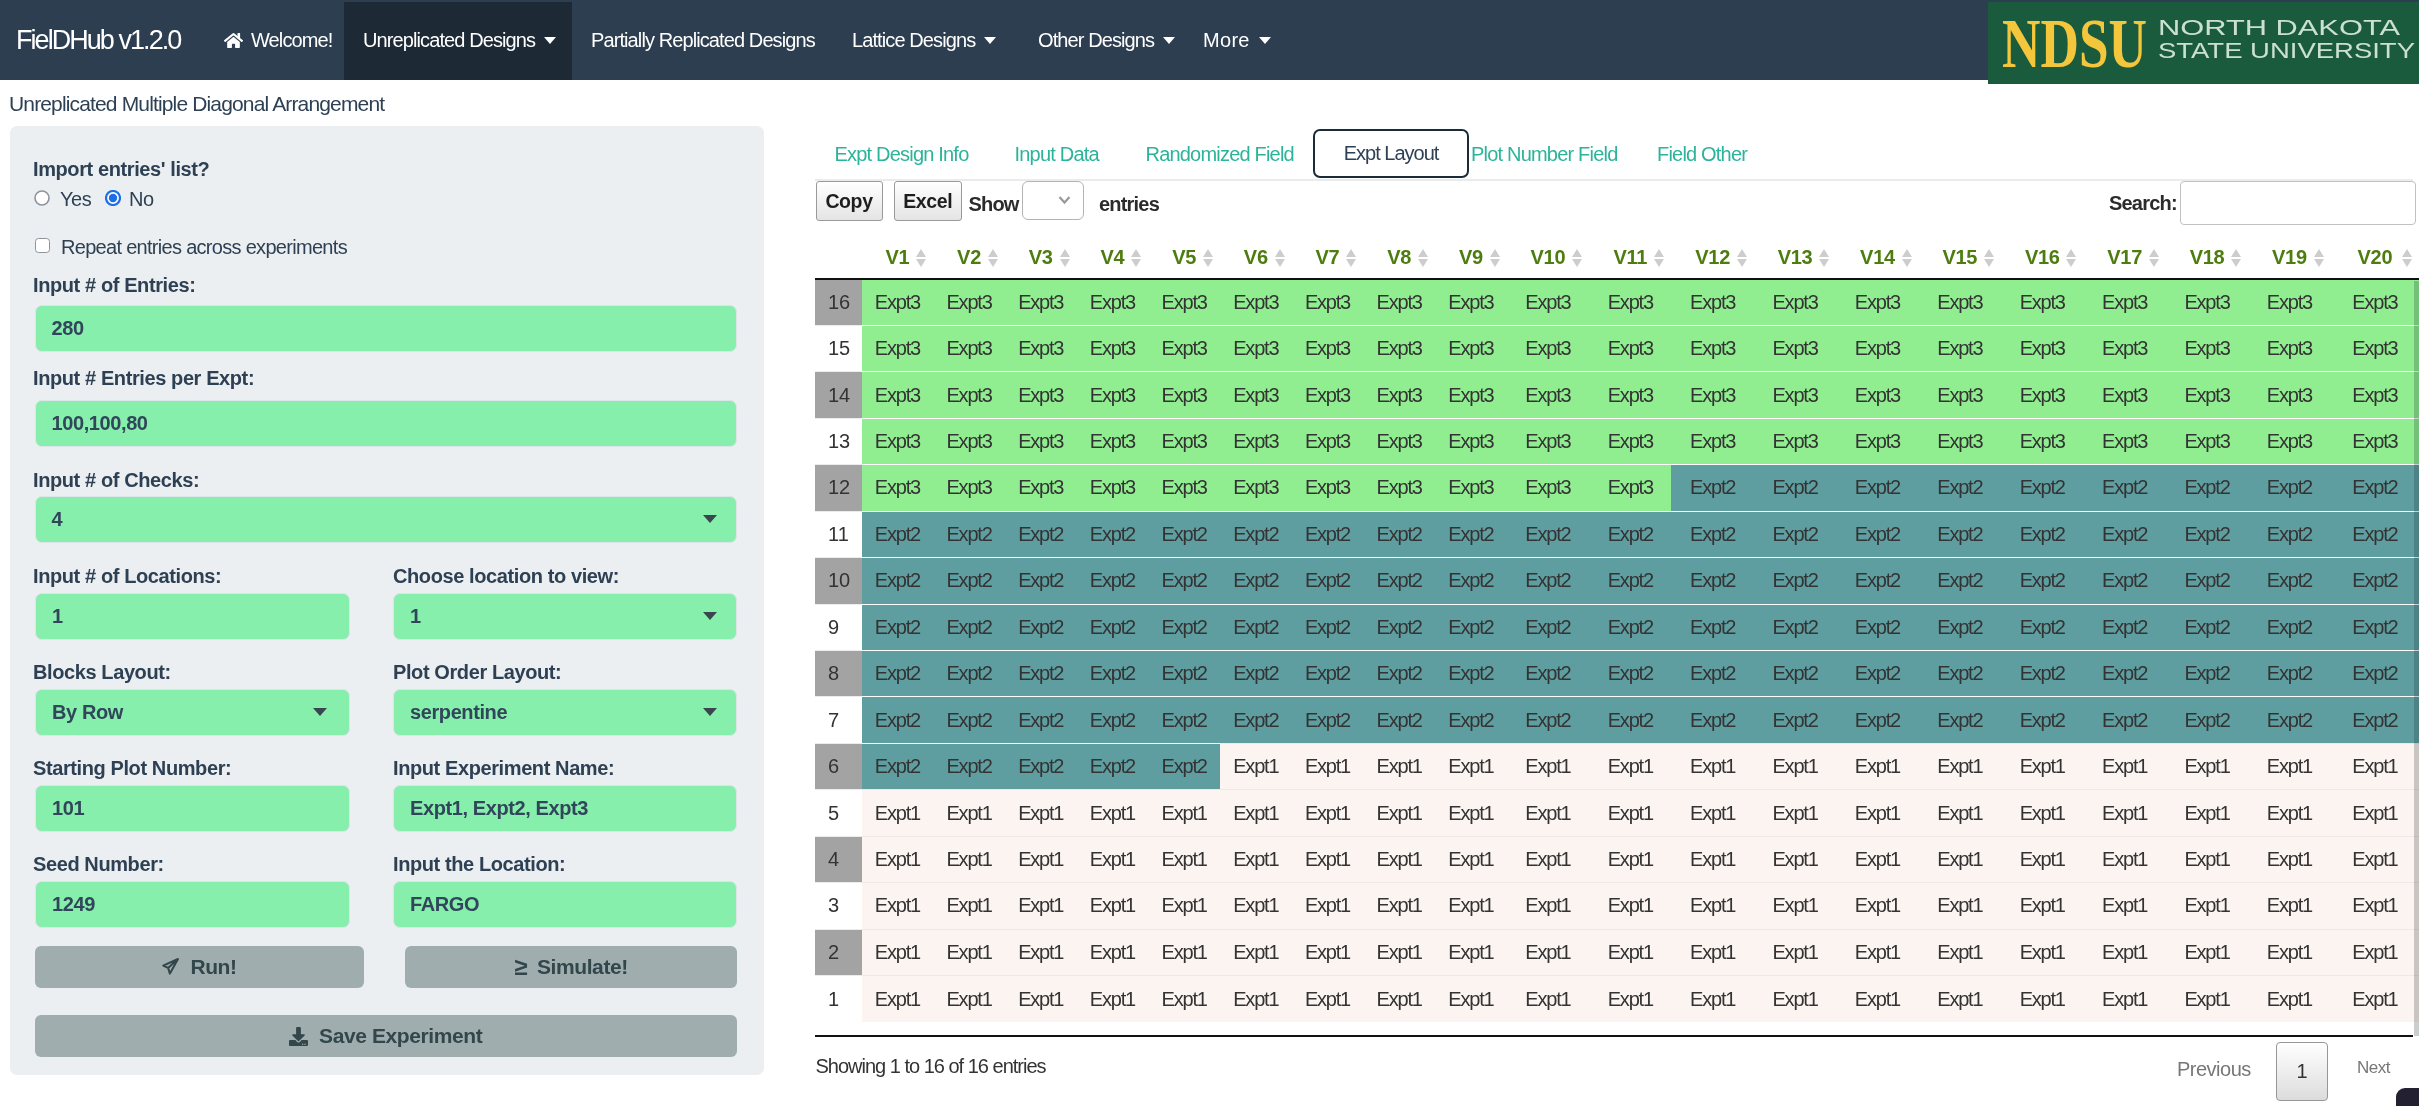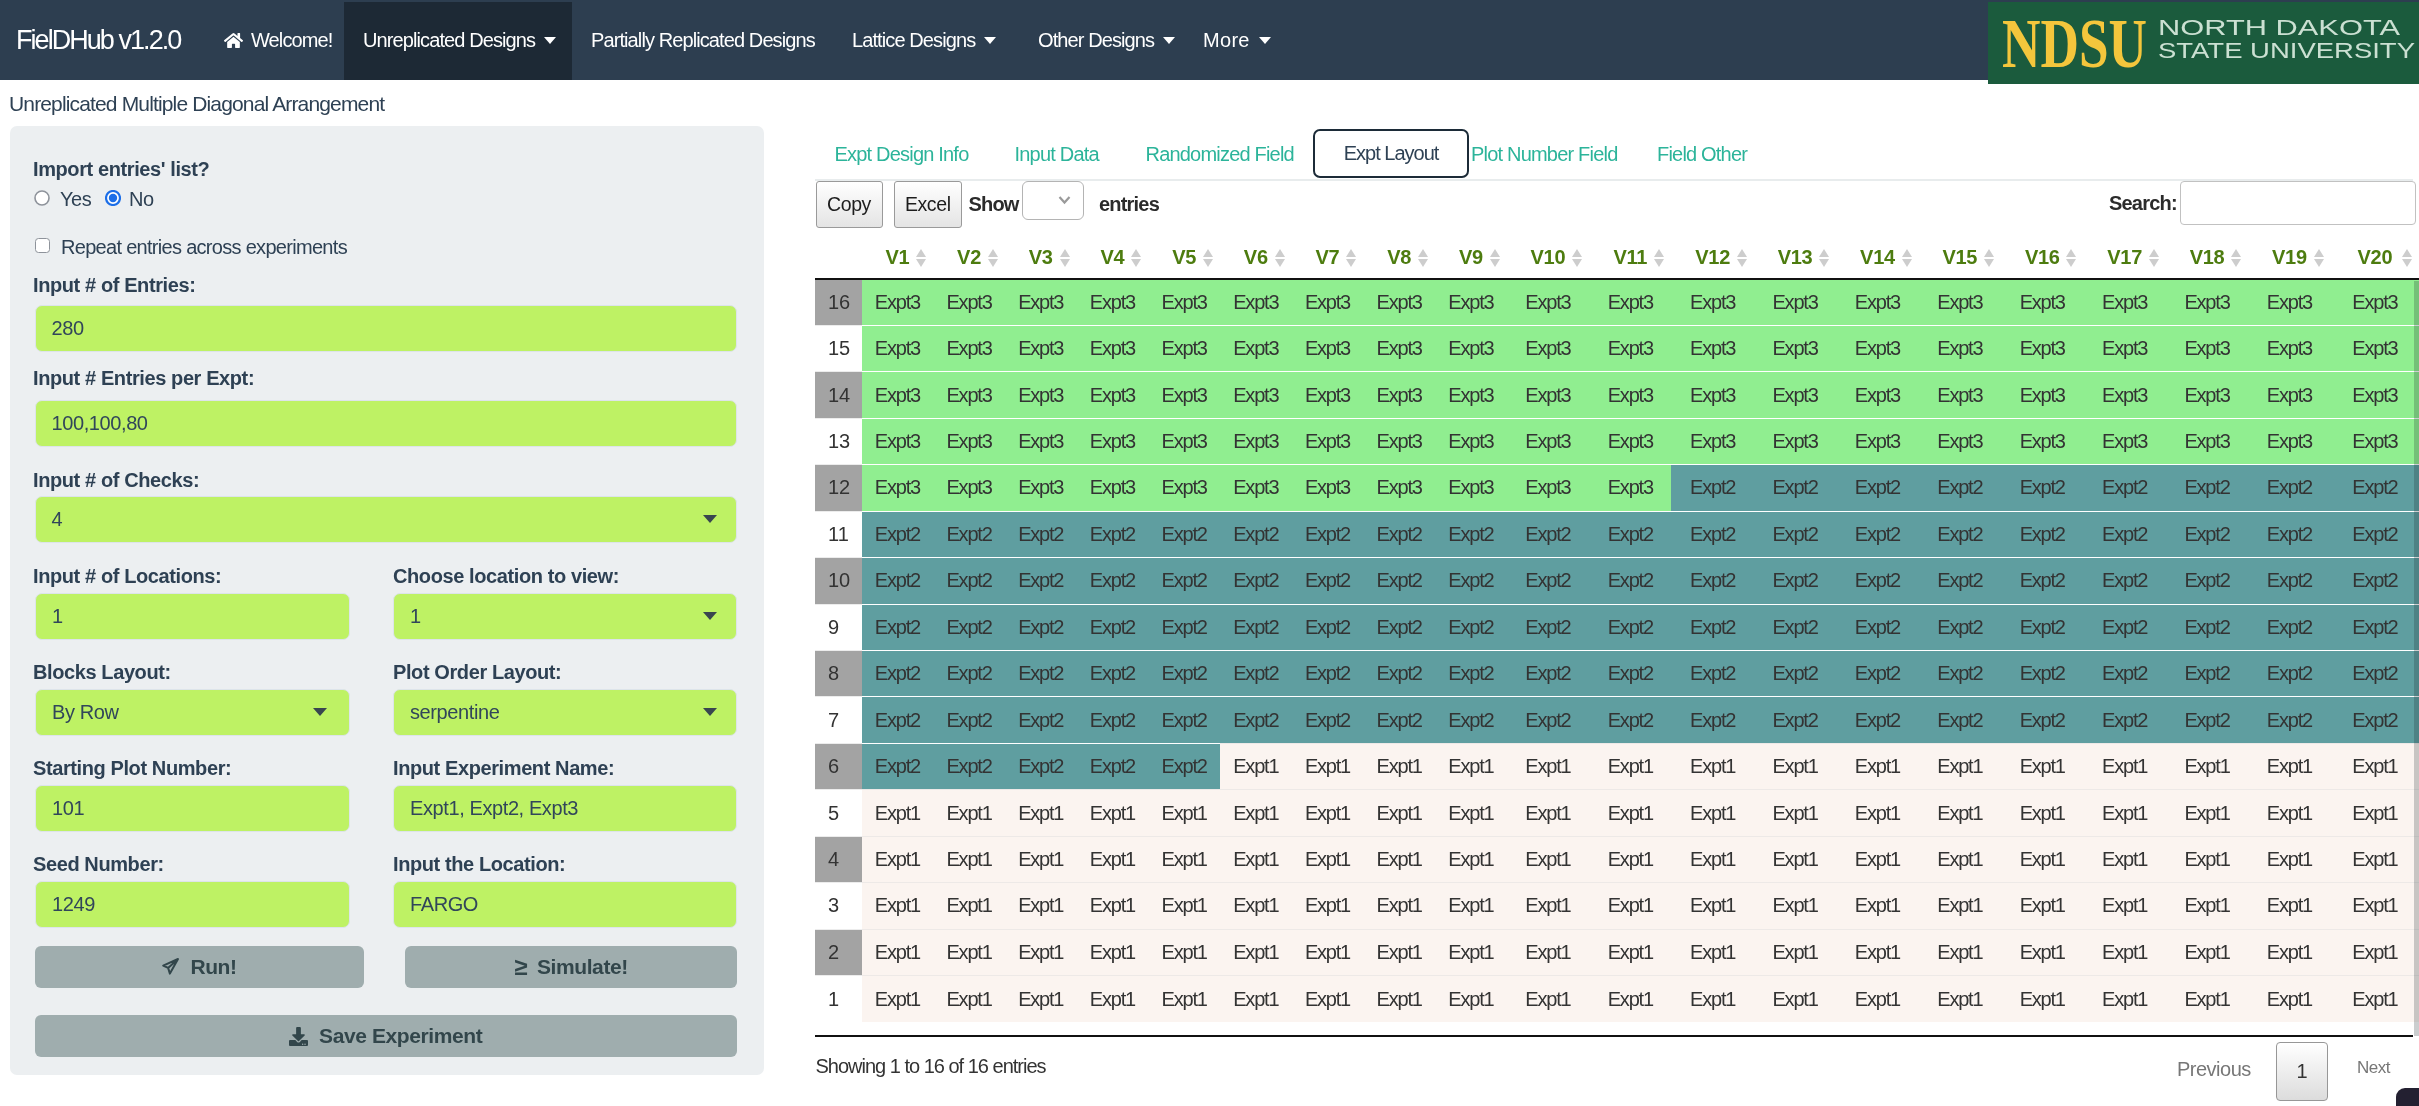--- a/index.html
+++ b/index.html
@@ -13,38 +13,38 @@
 #activebox { position:absolute; left:344px; top:2px; width:228px; height:78px; background:#1d2935; }
 .caret { display:inline-block; width:0; height:0; border-left:6.5px solid transparent;
   border-right:6.5px solid transparent; border-top:7.5px solid #fff; margin-left:9px; }
 
 #ndsu { position:absolute; left:1988px; top:2px; width:431px; height:82px; background:#1b5b3d; }
 
 #heading { position:absolute; left:9px; top:92px; font-size:21px; letter-spacing:-0.85px; color:#2e4154; }
 
 #panel { position:absolute; left:10px; top:126px; width:754px; height:949px; background:#eceff1; border-radius:7px; }
 .lbl { position:absolute; font-size:20px; font-weight:bold; color:#2e4154; letter-spacing:-0.4px; white-space:nowrap; }
-.ctrl { position:absolute; background:#bef264; border:1px solid #dde4ea; border-radius:7px;
+.ctrl { position:absolute; background:#86efac; border:1px solid #dde4ea; border-radius:7px;
   font-size:20px; color:#31465a; display:flex; align-items:center; padding-left:16px;
-  letter-spacing:-0.4px; white-space:nowrap; }
+  letter-spacing:-0.4px; white-space:nowrap;font-weight:bold; }
 .selcaret { position:absolute; width:0; height:0; border-left:7.5px solid transparent;
   border-right:7.5px solid transparent; border-top:8.5px solid #39464f; }
 .btn { position:absolute; background:#9fadae; border-radius:6px; display:flex; align-items:center;
   justify-content:center; font-size:21px; font-weight:bold; color:#32464b; letter-spacing:-0.4px; }
 .rtext { font-size:20px; color:#2e4154; letter-spacing:-0.4px; position:absolute; white-space:nowrap; }
 
 .tab { position:absolute; top:143px; font-size:20px; color:#2cb49a; letter-spacing:-0.8px; white-space:nowrap; }
 #tabactive { position:absolute; left:1313px; top:129px; width:156px; height:49px; border:2.5px solid #1c2b38;
   border-radius:7px; background:#fff; display:flex; align-items:center; justify-content:center;
   font-size:20px; color:#2e4154; letter-spacing:-1.0px; }
 #tabline { position:absolute; left:815px; top:179px; width:1598px; height:2px; background:#e8eced; }
 
-.dtbtn { position:absolute; top:181px; height:47px; border:1px solid #9a9a9a; border-radius:3px;
+.dtbtn { position:absolute; top:181px; height:40px; border:1px solid #9a9a9a; border-radius:3px;
   background:linear-gradient(#ffffff, #e4e4e4); display:flex; align-items:center; justify-content:center;
-  font-size:19.5px; color:#1d1d1d; letter-spacing:-0.4px; }
+  font-size:19.5px; color:#1d1d1d; letter-spacing:-0.4px;font-weight:bold; }
 .dtlabel { position:absolute; font-size:20px; font-weight:bold; color:#2b2b2b; letter-spacing:-0.8px; }
 
 #dt { position:absolute; left:815.0px; top:237px; width:1604.2px; border-collapse:collapse; table-layout:fixed; }
 #dt th, #dt td { overflow:hidden; }
 #dt thead th { height:42px; border-bottom:2px solid #111; font-size:20px; font-weight:bold;
   color:#4d7c0f; text-align:center; vertical-align:middle; position:relative; letter-spacing:-0.3px; }
 #dt tbody td { height:46.45px; text-align:center; vertical-align:middle; font-size:20px;
   color:#333; letter-spacing:-1.2px; border-top:1.5px solid rgba(255,255,255,0.5); }
 #dt tbody td.s { border-top-color:rgba(190,175,170,0.28); }
 #dt tbody tr:first-child td { border-top:none; }

